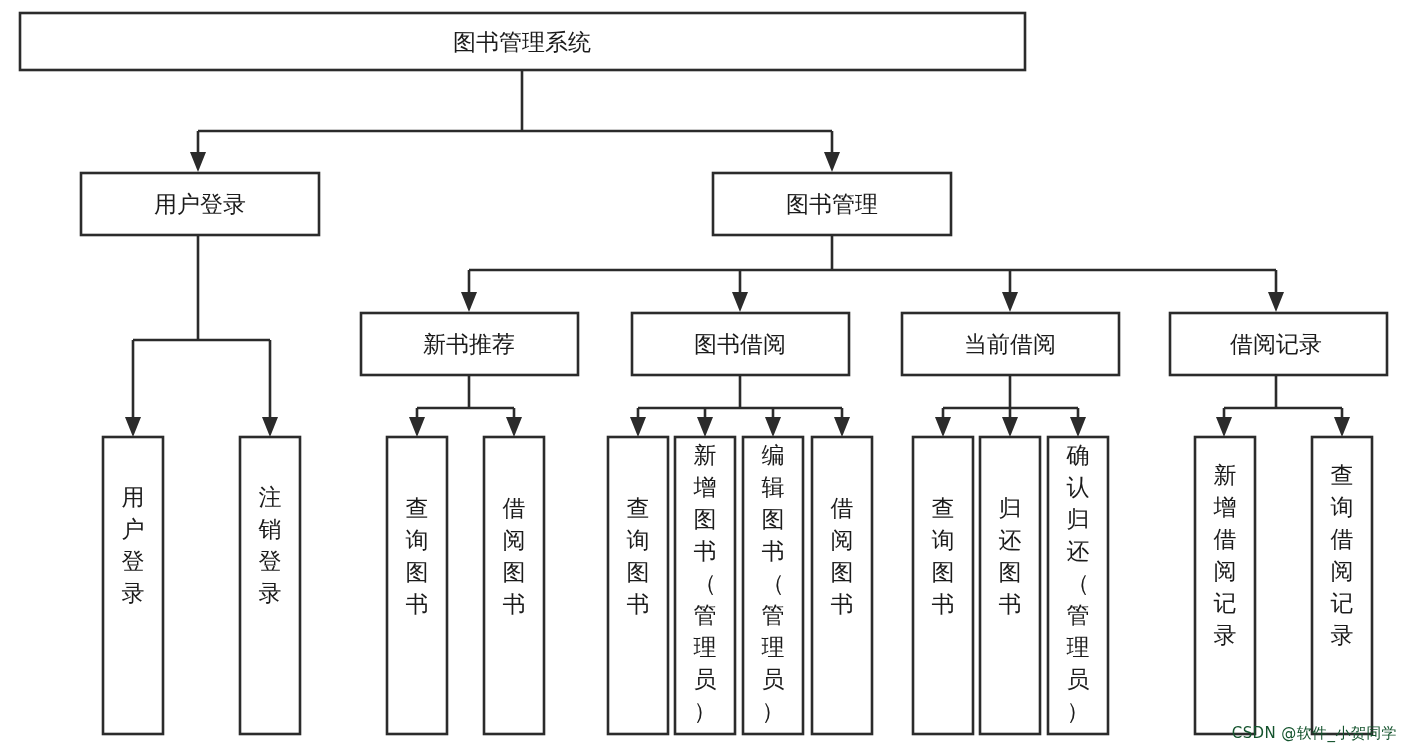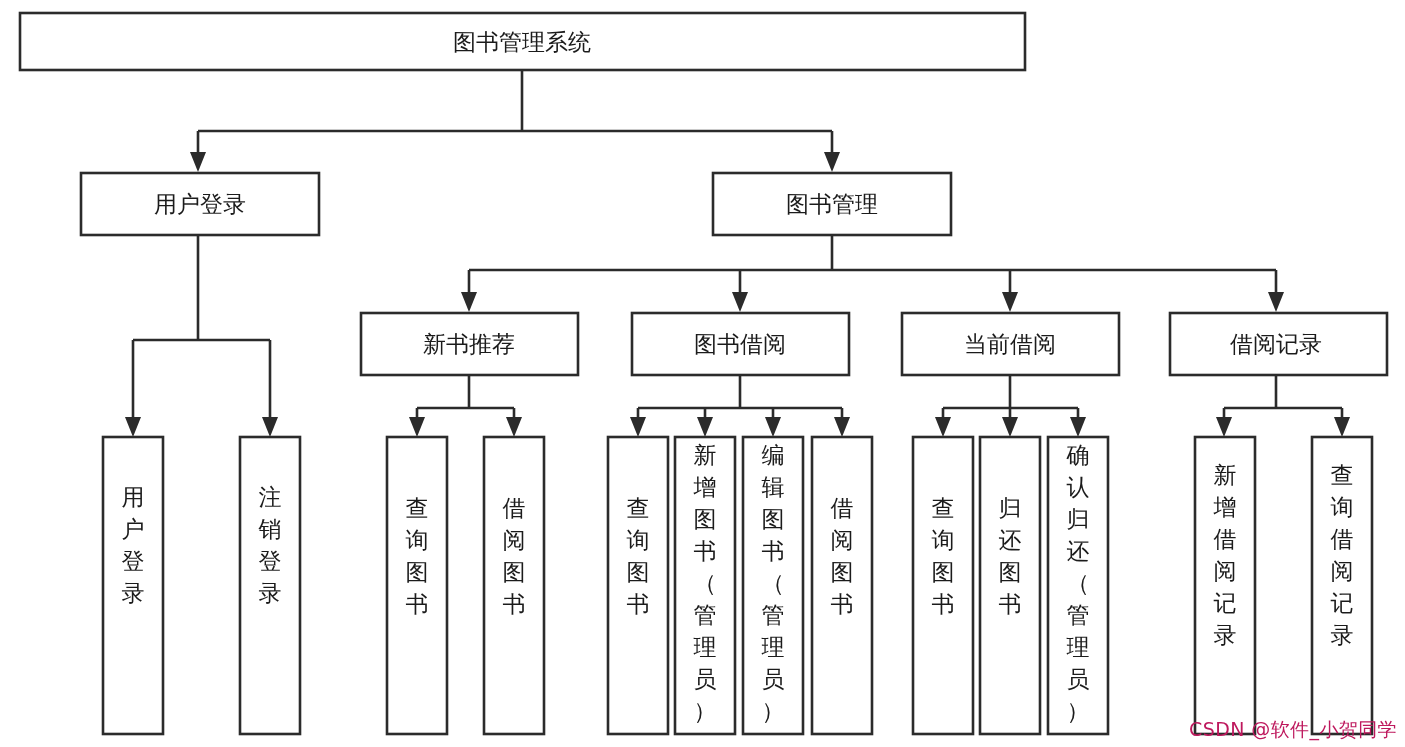--- a/index.html
+++ b/index.html
@@ -54,22 +54,22 @@
     font-family: "DejaVu Sans", "Liberation Sans", sans-serif;
     font-size: 23px;
     fill: #1b1b1b;
     text-anchor: middle;
   }
   .watermark {
     position: absolute;
     right: 8px;
     bottom: 4px;
     font-family: "DejaVu Sans", "Liberation Sans", sans-serif;
-    font-size: 19px;
-    color: #be185d;
+    font-size: 15px;
+    color: #14532d;
     letter-spacing: 0.4px;
     white-space: nowrap;
     user-select: none;
   }
 </style>
 </head>
 <body>
 
 <div id="diagram-root">
 

